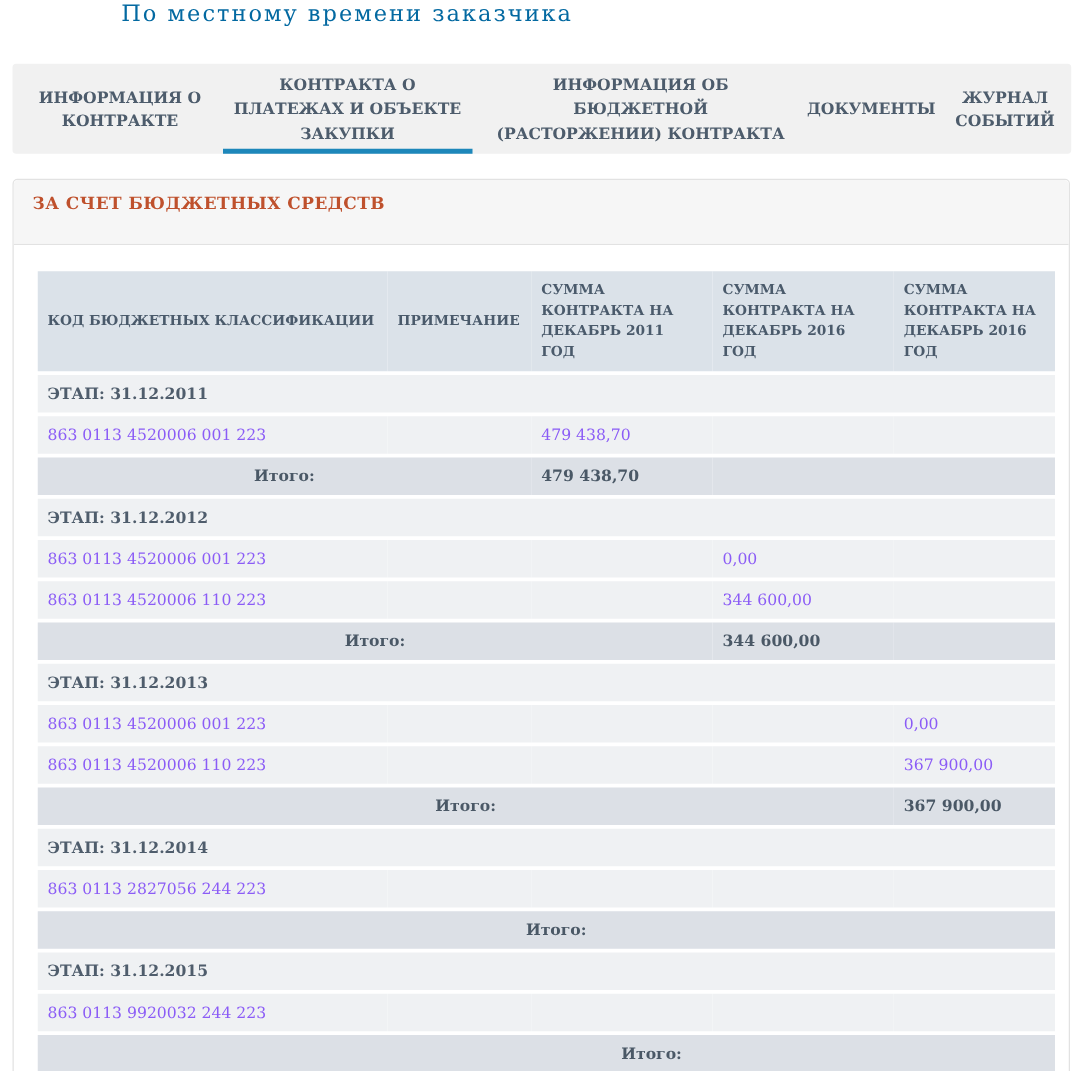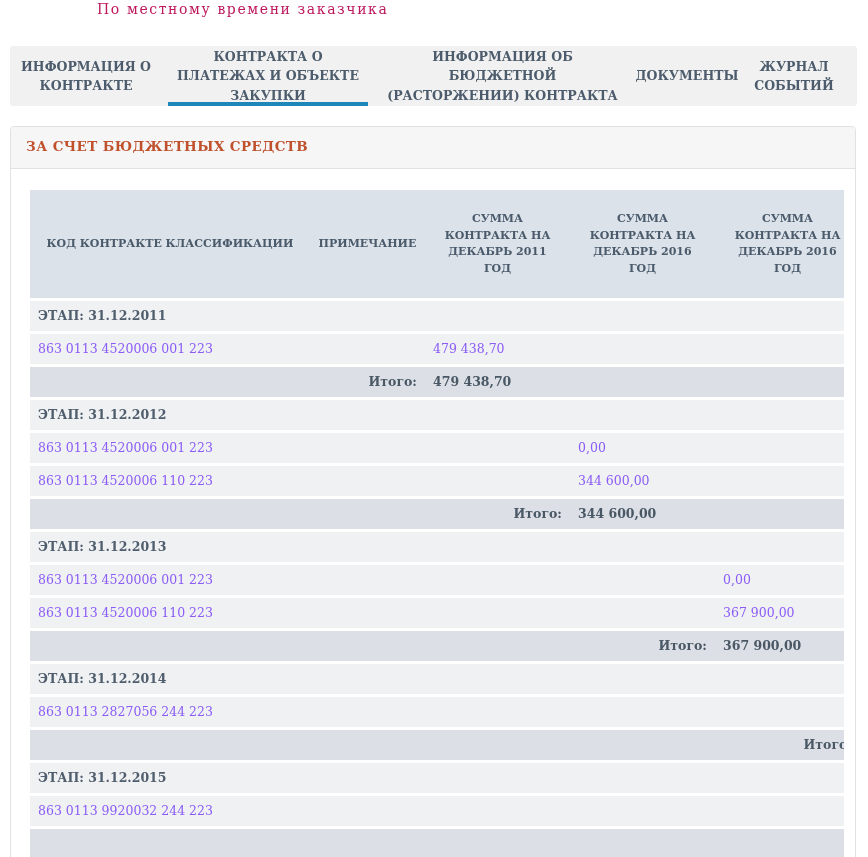--- a/index.html
+++ b/index.html
@@ -2,28 +2,28 @@
 <html><head>
 <meta charset="utf-8">
 <style>
   * { margin:0; padding:0; box-sizing:border-box; }
   html,body { width:868px; background:#fff; font-family:"DejaVu Serif", serif; }
   body { position:relative; height:857px; overflow:hidden; color:#4f5d6c; }
 
   
   .tz-note {
     margin:1px 0 0 97px;
-    font-size:14px; color:#be185d; letter-spacing:1.6px;
+    font-size:18px; color:#0369a1; letter-spacing:1.6px;
   }
 
   
   .tabbar {
-    margin:29px 0 0 10px; width:847px; height:60px;
+    margin:29px 0 0 10px; width:847px; height:72px;
     background:#f1f1f1; border-radius:3px;
-    display:flex; align-items:stretch; 
+    display:flex; align-items:stretch; padding-left:10px;
   }
   .tab {
     display:flex; align-items:center; justify-content:center;
     text-align:center; cursor:pointer;
     font-size:12.5px; font-weight:bold; color:#4d5c6c;
     line-height:1.55; margin:0 6px; padding:0 2px;
   }
   .tab:nth-child(1){ width:140px; }
   .tab:nth-child(2){ width:200px; }
   .tab:nth-child(3){ width:245px; }
@@ -31,47 +31,47 @@
   .tab:nth-child(5){ width:90px; }
   .tab.active { box-shadow: inset 0 -4px 0 #1d87ba; }
 
   
   .panel {
     margin:20px 0 0 10px; width:846px;
     background:#fff; border:1px solid #e2e2e2; border-radius:4px;
   }
   .panel-header {
     background:#f6f6f6; border-bottom:1px solid #e2e2e2;
-    border-radius:4px 4px 0 0; padding:11px 15px 14px 15px;
+    border-radius:4px 4px 0 0; padding:11px 15px 24px 15px;
   }
   .panel-header h2 {
     font-size:13.5px; font-weight:bold; color:#bf512d; letter-spacing:.4px;
   }
   .panel-body { padding:18px 11px 15px 19px; }
 
   
   .table-clip { width:814px; overflow:hidden; }
   table.budget {
     width:1135px; table-layout:fixed;
     border-collapse:separate; border-spacing:0 3px;
   }
   table.budget th {
     background:#dbe2e9; color:#4a5a6b;
-    font-size:11px; font-weight:bold; text-align:center;
-    vertical-align:middle; padding:21px 8px; line-height:1.5;
+    font-size:11px; font-weight:bold; text-align:left;
+    vertical-align:middle; padding:7px 8px; line-height:1.5;
     height:58px;
   }
   table.budget td {
     font-size:12.5px; color:#8b5cf6;
     padding:8px 8px; line-height:14px; height:30px;
     vertical-align:middle; background:#eff1f3;
   }
   tr.row-stage td { font-weight:bold; color:#4f5d6c; }
   tr.row-total td { background:#dce0e6; font-weight:bold; color:#4a5866; }
-  tr.row-total td.total-label { text-align:right; }
+  tr.row-total td.total-label { text-align:center; }
 
   
   .hscrollbar {
     width:814px; height:17px; margin-top:1px;
     display:flex; align-items:stretch;
     background:#fff;
     background-image:
       linear-gradient(45deg,#d9d5c9 25%,transparent 25%,transparent 75%,#d9d5c9 75%),
       linear-gradient(45deg,#d9d5c9 25%,transparent 25%,transparent 75%,#d9d5c9 75%);
     background-size:2px 2px; background-position:0 0,1px 1px;
@@ -126,21 +126,21 @@
       <table class="budget">
         <colgroup id="cols">
             <col style="width: 280px;">
             <col style="width: 115px;">
             <col style="width: 145px;">
             <col style="width: 145px;">
             <col style="width: 145px;">
           </colgroup>
         <thead>
             <tr id="header-row">
-              <th>КОД КОНТРАКТЕ КЛАССИФИКАЦИИ</th>
+              <th>КОД БЮДЖЕТНЫХ КЛАССИФИКАЦИИ</th>
               <th>ПРИМЕЧАНИЕ</th>
               <th>СУММА КОНТРАКТА НА ДЕКАБРЬ 2011 ГОД</th>
               <th>СУММА КОНТРАКТА НА ДЕКАБРЬ 2016 ГОД</th>
               <th>СУММА КОНТРАКТА НА ДЕКАБРЬ 2016 ГОД</th>
             </tr>
           </thead>
         <tbody id="table-body">
             <tr class="row-stage">
               <td colspan="7">ЭТАП: 31.12.2011</td>
             </tr>

